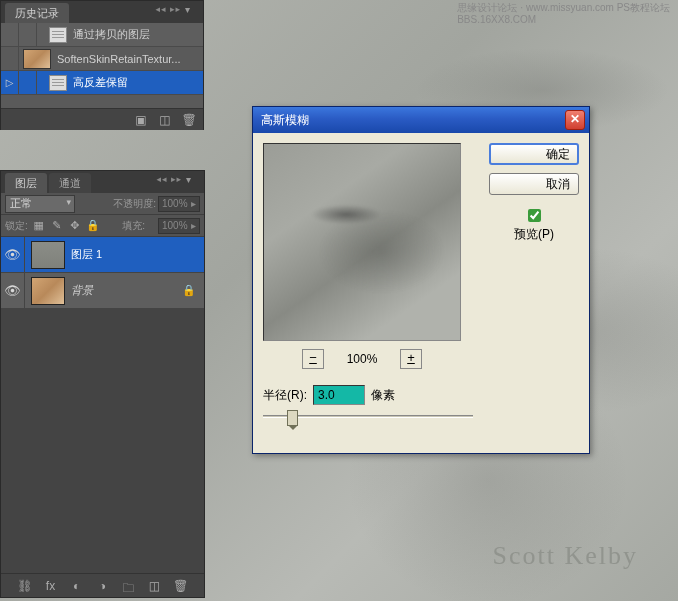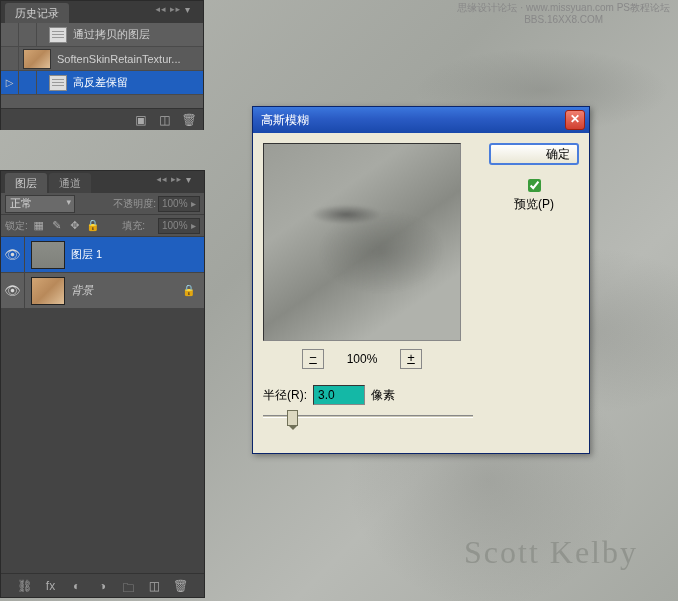--- a/index.html
+++ b/index.html
@@ -17,25 +17,25 @@
 }
 .bg-image::before {
   content: ""; position: absolute; inset: 0;
   background:
     radial-gradient(ellipse 180px 60px at 80% 15%, rgba(90,92,88,0.25), transparent 70%),
     radial-gradient(ellipse 220px 120px at 85% 55%, rgba(80,82,78,0.2), transparent 70%),
     radial-gradient(ellipse 200px 180px at 72% 80%, rgba(95,97,92,0.22), transparent 70%);
 }
 .watermark {
   position: absolute; right: 8px; top: 2px;
-  color: #888; font-size: 10px; text-align: center; line-height: 12px;
+  color: #888; font-size: 10px; text-align: left; line-height: 12px;
 }
 .signature {
   position: absolute; right: 40px; bottom: 30px;
-  font-family: cursive; font-size: 32px; color: #91948e;
+  font-family: cursive; font-size: 26px; color: #91948e;
   letter-spacing: 2px;
 }
 
 
 .panel {
   position: absolute; background: #535353; border: 1px solid #2a2a2a;
   box-shadow: 0 0 0 1px #6a6a6a inset;
   color: #d0d0d0;
 }
 .history-panel { left: 0; top: 0; width: 204px; height: 130px;}
@@ -327,19 +327,20 @@
       <span class="radius-label">半径(R):</span>
       <input class="radius-input" value="3.0" style="">
       <span class="radius-unit">像素</span>
     </div>
     <div class="slider-track">
       <div class="slider-thumb"></div>
     </div>
 
     <div class="dlg-buttons">
       <div class="win-btn default">确定</div>
+      <div class="win-btn">取消</div>
       <label class="preview-check">
         <input type="checkbox" checked="" style="">
         <span>预览(P)</span>
       </label>
     </div>
   </div>
 </div>
 
 </body></html>

